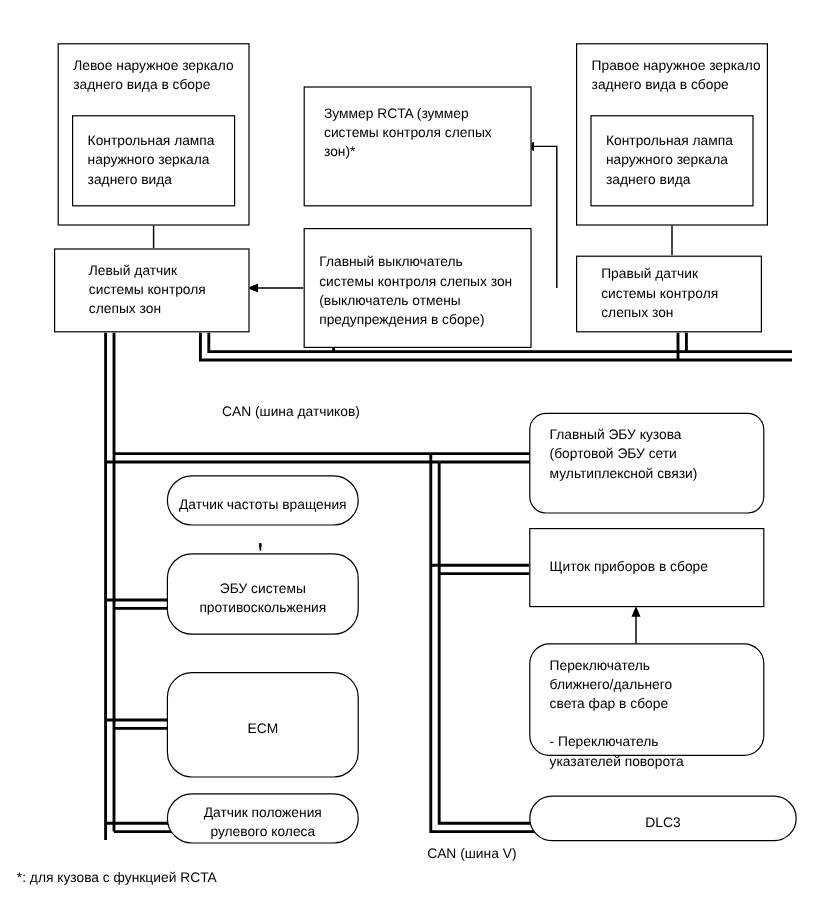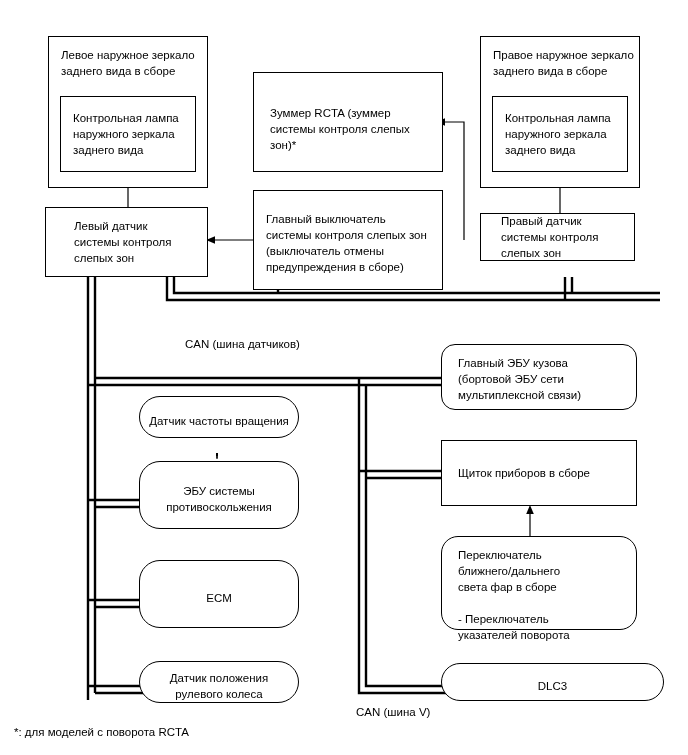--- a/index.html
+++ b/index.html
@@ -113,21 +113,21 @@
 наружного зеркала
 заднего вида</span>
   </div>
 
   <div class="node vcenter" style="left:45px;top:207px;width:163px;height:70px;padding-left:28px;">
     <span>Левый датчик
 системы контроля
 слепых зон</span>
   </div>
 
-  <div class="node" style="left:253px;top:72px;width:190px;height:100px;align-items:center;padding-top:14px;">
+  <div class="node" style="left:253px;top:72px;width:190px;height:100px;align-items:flex-start;padding-top:14px;">
     <span>Зуммер RCTA (зуммер
 системы контроля слепых
 зон)*</span>
   </div>
 
   <div class="node" style="left:253px;top:190px;width:190px;height:100px;align-items:flex-start;padding-top:20px;padding-left:12px;">
     <span>Главный выключатель
 системы контроля слепых зон
 (выключатель отмены
 предупреждения в сборе)</span>
@@ -137,45 +137,45 @@
     <span>Правое наружное зеркало
 заднего вида в сборе</span>
   </div>
 
   <div class="node vcenter" style="left:492px;top:96px;width:136px;height:76px;padding-left:12px;">
     <span>Контрольная лампа
 наружного зеркала
 заднего вида</span>
   </div>
 
-  <div class="node vcenter" style="left:480px;top:213px;width:155px;height:48px;padding-left:20px;">
+  <div class="node vcenter" style="left:480px;top:213px;width:155px;height:64px;padding-left:20px;">
     <span>Правый датчик
 системы контроля
 слепых зон</span>
   </div>
 
   <div class="node center" style="left:139px;top:396px;width:160px;height:42px;">
     <span>Датчик частоты вращения</span>
   </div>
 
   <div class="node center rounded" style="left:139px;top:461px;width:160px;height:68px;">
     <span>ЭБУ системы
 противоскольжения</span>
   </div>
 
-  <div class="node center rounded" style="left:139px;top:560px;width:160px;height:68px;text-align:right;">
+  <div class="node center rounded" style="left:139px;top:560px;width:160px;height:88px;text-align:right;">
     <span>ECM</span>
   </div>
 
   <div class="node center" style="left:139px;top:661px;width:160px;height:42px;">
     <span>Датчик положения
 рулевого колеса</span>
   </div>
 
-  <div class="node rounded" style="left:441px;top:344px;width:196px;height:66px;align-items:flex-start;padding-top:10px;padding-left:16px;">
+  <div class="node rounded" style="left:441px;top:344px;width:196px;height:84px;align-items:flex-start;padding-top:10px;padding-left:16px;">
     <span>Главный ЭБУ кузова
 (бортовой ЭБУ сети
 мультиплексной связи)</span>
   </div>
 
   <div class="node vcenter" style="left:441px;top:440px;width:196px;height:66px;padding-left:16px;">
     <span>Щиток приборов в сборе</span>
   </div>
 
   <div class="node" style="left:441px;top:536px;width:196px;height:94px;align-items:flex-start;padding-top:10px;padding-left:16px;border-radius:17px;">
@@ -193,16 +193,16 @@
 
   <div class="lbl" style="left:185px;top:322px;">
     <span>CAN (шина датчиков)</span>
   </div>
 
   <div class="lbl" style="left:356px;top:690px;">
     <span>CAN (шина V)</span>
   </div>
 
   <div class="lbl" style="left:14px;top:710px;">
-    <span>*: для моделей с поворота RCTA</span>
+    <span>*: для кузова с функцией RCTA</span>
   </div>
 
 </div>
 
 </body></html>

